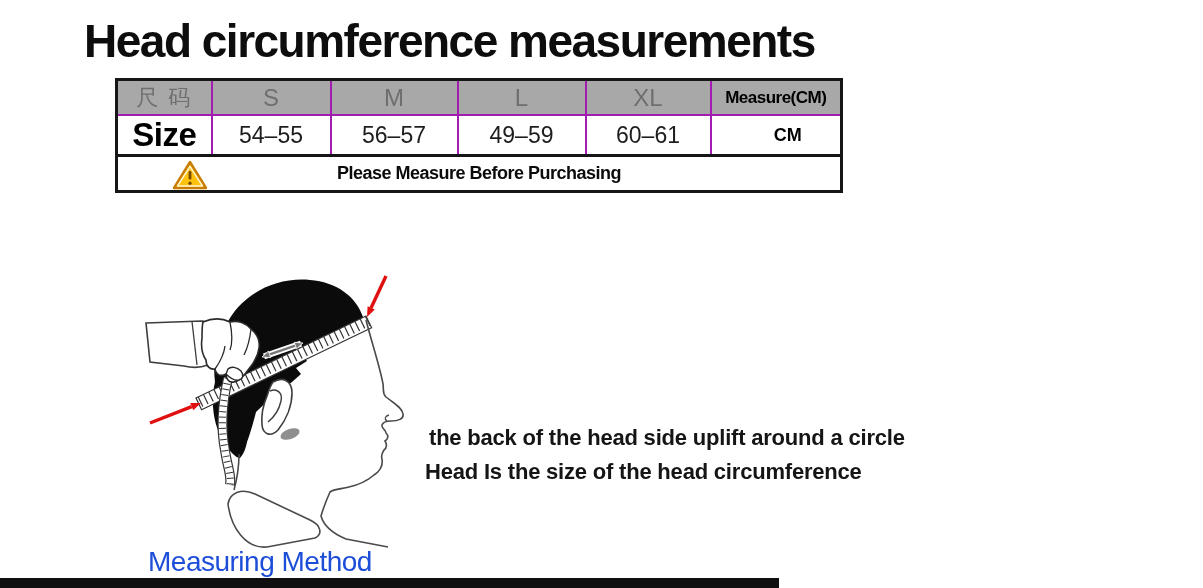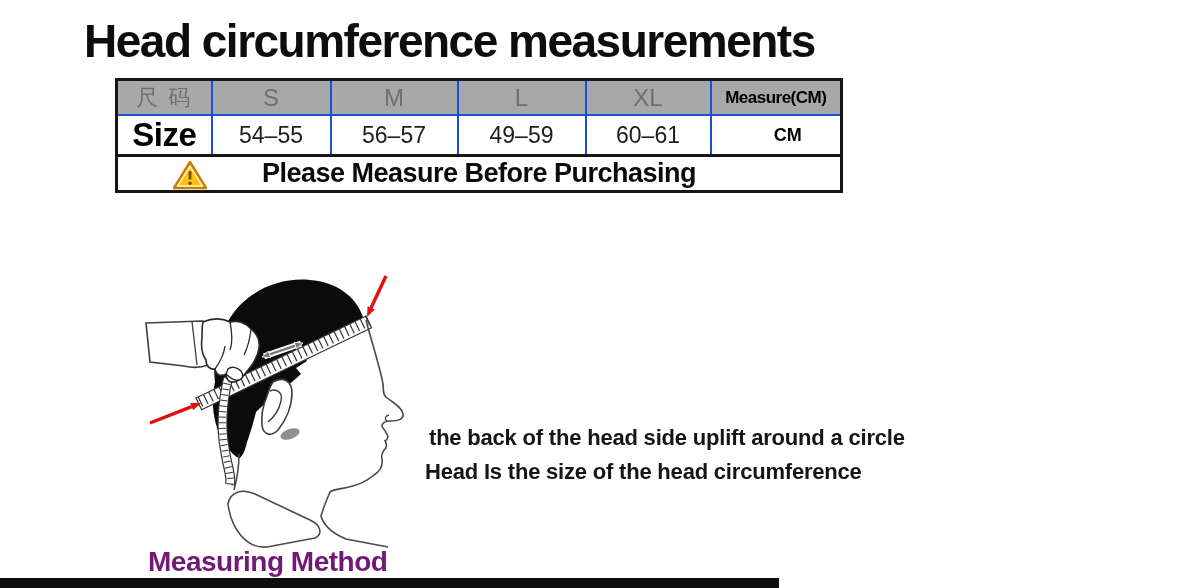--- a/index.html
+++ b/index.html
@@ -11,42 +11,42 @@
     position:absolute;left:84px;top:14px;font-size:46px;font-weight:bold;
     letter-spacing:-1.5px;color:#0d0d0d;white-space:nowrap;
   }
   
   table.size-table{
     position:absolute;left:115px;top:78px;width:725px;
     border-collapse:collapse;table-layout:fixed;
     border:3px solid #161616;
   }
   .size-table td{
-    border:2px solid #1d4ed8;text-align:center;vertical-align:middle;
+    border:2px solid #a21caf;text-align:center;vertical-align:middle;
     padding:0;overflow:hidden;white-space:nowrap;
   }
   tr.hdr td{height:33px;background:#a8a8a8;color:#6f6f6f;font-size:24px;}
   tr.hdr td.cn{font-size:22px;letter-spacing:2px;}
   tr.hdr td.company{color:#000;font-weight:bold;font-size:17px;letter-spacing:-0.5px;}
   tr.vals td{height:36px;background:#fff;font-size:23px;color:#1d1d1d;}
   tr.vals td.size-label{font-size:33px;font-weight:bold;color:#000;letter-spacing:-0.5px;border-radius:17px;}
   tr.vals td.unit{font-size:18px;font-weight:bold;color:#000;padding-left:24px;}
   tr.notice td{
     height:33px;background:#fff;border-top:3px solid #161616;position:relative;
   }
   .notice-inner{
     display:flex;align-items:center;justify-content:center;height:100%;
-    font-size:27px;font-weight:bold;color:#0b0b0b;letter-spacing:-0.5px;
+    font-size:18px;font-weight:bold;color:#0b0b0b;letter-spacing:-0.5px;
   }
   .warn-icon{position:absolute;left:54px;top:3px;}
   
   .illus{position:absolute;left:140px;top:270px;}
   .caption{
-    position:absolute;left:148px;top:546px;font-size:28px;font-weight:bold;
-    color:#701a75;letter-spacing:-0.5px;white-space:nowrap;
+    position:absolute;left:148px;top:546px;font-size:28px;font-weight:normal;
+    color:#1d4ed8;letter-spacing:-0.5px;white-space:nowrap;
   }
   
   .instr{position:absolute;font-size:22px;font-weight:bold;color:#151515;
     letter-spacing:-0.2px;white-space:nowrap;}
   .instr.l1{left:425px;top:383px;}
   .instr.l2{left:429px;top:425px;}
   .instr.l3{left:425px;top:459px;}
   
   .bottom-bar{position:absolute;left:0;top:578px;width:779px;height:10px;background:#0f0f0f;}
 </style>

